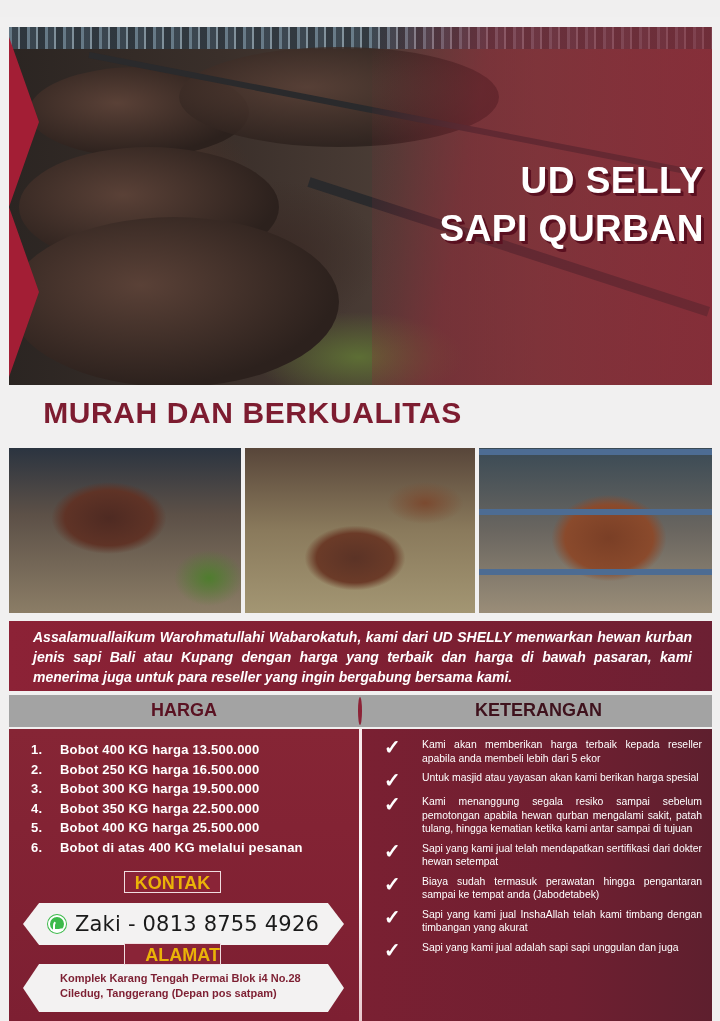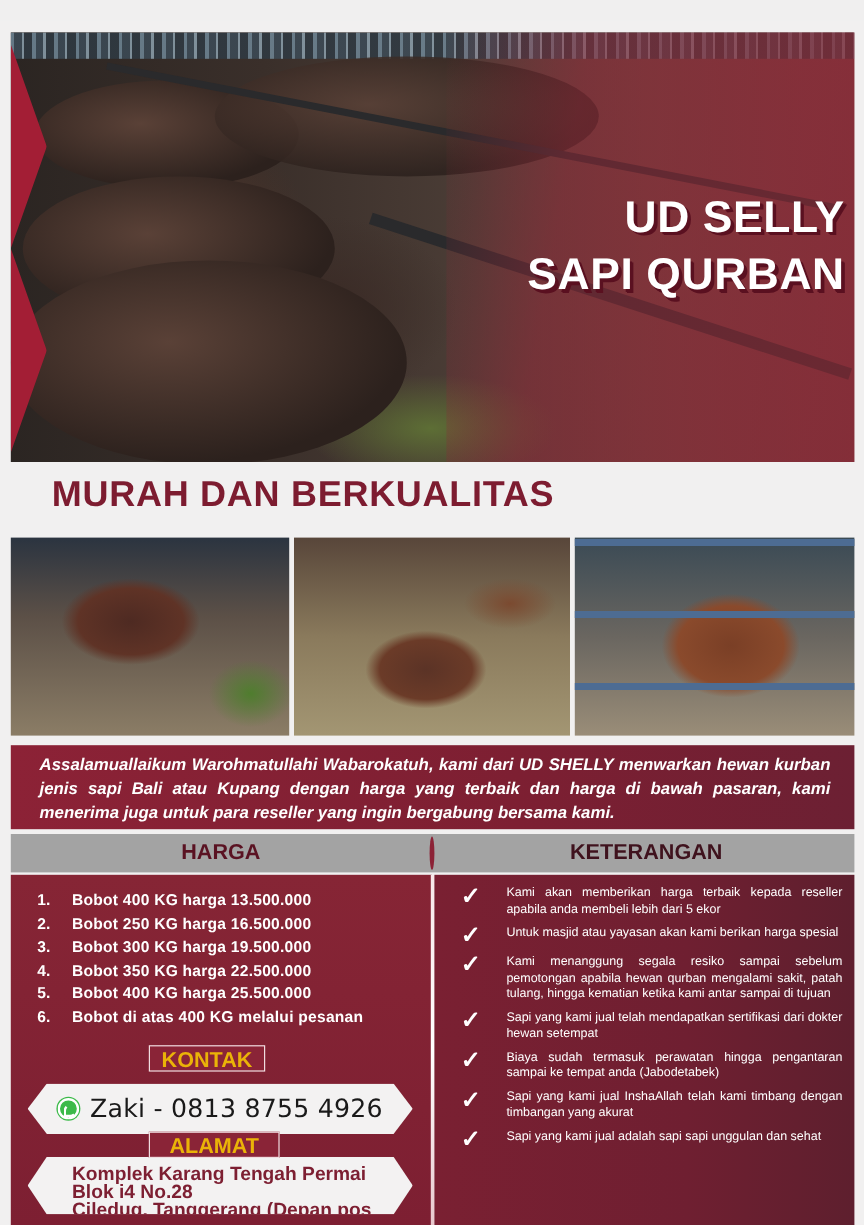--- a/index.html
+++ b/index.html
@@ -113,38 +113,38 @@
     color: #ffffff; font-weight: bold; font-size: 13px; letter-spacing: 0.2px; }
   .price-list .num { width: 29px; }
   .price-list .txt { }
 
   .tab-label {
     position: absolute; height: 22px; background: #8a2437;
     color: #eab308; font-weight: bold; font-size: 18px; line-height: 22px; text-align: center;
     border: 1px solid #f0dde0;
   }
   .tab-label.kontak { left: 115px; top: 142px; width: 97px; }
-  .tab-label.alamat { left: 115px; top: 214px; width: 109px; }
+  .tab-label.alamat { left: 115px; top: 214px; width: 97px; text-align: right; }
 
   .pill {
     position: absolute; left: 14px; width: 321px; background: #f3f2f2;
     clip-path: polygon(5% 0, 95% 0, 100% 50%, 95% 100%, 5% 100%, 0 50%);
   }
   .pill.kontak { top: 163px; height: 42px; display: flex; align-items: center; justify-content: center; margin-top: 11px; }
   .pill.alamat { top: 235px; height: 48px; padding: 7px 0 0 37px; }
   .wa-icon {
     width: 18px; height: 18px; border-radius: 50%; background: #3cba4a;
     margin-right: 9px; position: relative; box-shadow: inset 0 0 0 2px #fff, 0 0 0 1px #3cba4a;
   }
   .wa-icon::after {
     content: ""; position: absolute; left: 5px; top: 5px; width: 7px; height: 7px;
     border: 2px solid #fff; border-radius: 50% 50% 50% 0; border-top-color: transparent; border-right-color: transparent;
   }
   .phone { font-family: "DejaVu Sans", sans-serif; font-size: 21px; color: #1a1a1a; letter-spacing: 0.2px; }
-  .address { color: #7d1f32; font-weight: bold; font-size: 16px; line-height: 15px; }
+  .address { color: #7d1f32; font-weight: bold; font-size: 11px; line-height: 15px; }
 
   .notes { position: absolute; left: 22px; top: 9px; width: 318px; list-style: none; }
   .notes li { display: flex; margin-bottom: 6px; }
   .notes .check { width: 38px; flex: none; color: #ffffff; font-size: 20px; line-height: 18px; font-weight: bold; }
   .notes .ntext { color: #ffffff; font-weight: normal; font-size: 10.4px; line-height: 13.5px; text-align: justify; }
 
   .bottom-strip { position: absolute; left: 0; top: 1005px; width: 720px; height: 10px; background: #f1f0f0; }
   .bottom-bar { position: absolute; left: 0; top: 1015px; width: 720px; height: 6px; background: #151515; }
 </style>
 </head>
@@ -250,20 +250,20 @@
       <li>
           <span class="check">✓</span>
           <span class="ntext">Biaya sudah termasuk perawatan hingga pengantaran sampai ke tempat anda (Jabodetabek)</span>
         </li>
       <li>
           <span class="check">✓</span>
           <span class="ntext">Sapi yang kami jual InshaAllah telah kami timbang dengan timbangan yang akurat</span>
         </li>
       <li>
           <span class="check">✓</span>
-          <span class="ntext">Sapi yang kami jual adalah sapi sapi unggulan dan sehat</span>
+          <span class="ntext">Sapi yang kami jual adalah sapi sapi unggulan dan juga</span>
         </li>
     </ul>
   </div>
 
   <div class="bottom-strip"></div>
   <div class="bottom-bar"></div>
 </div>
 
 </body></html>

